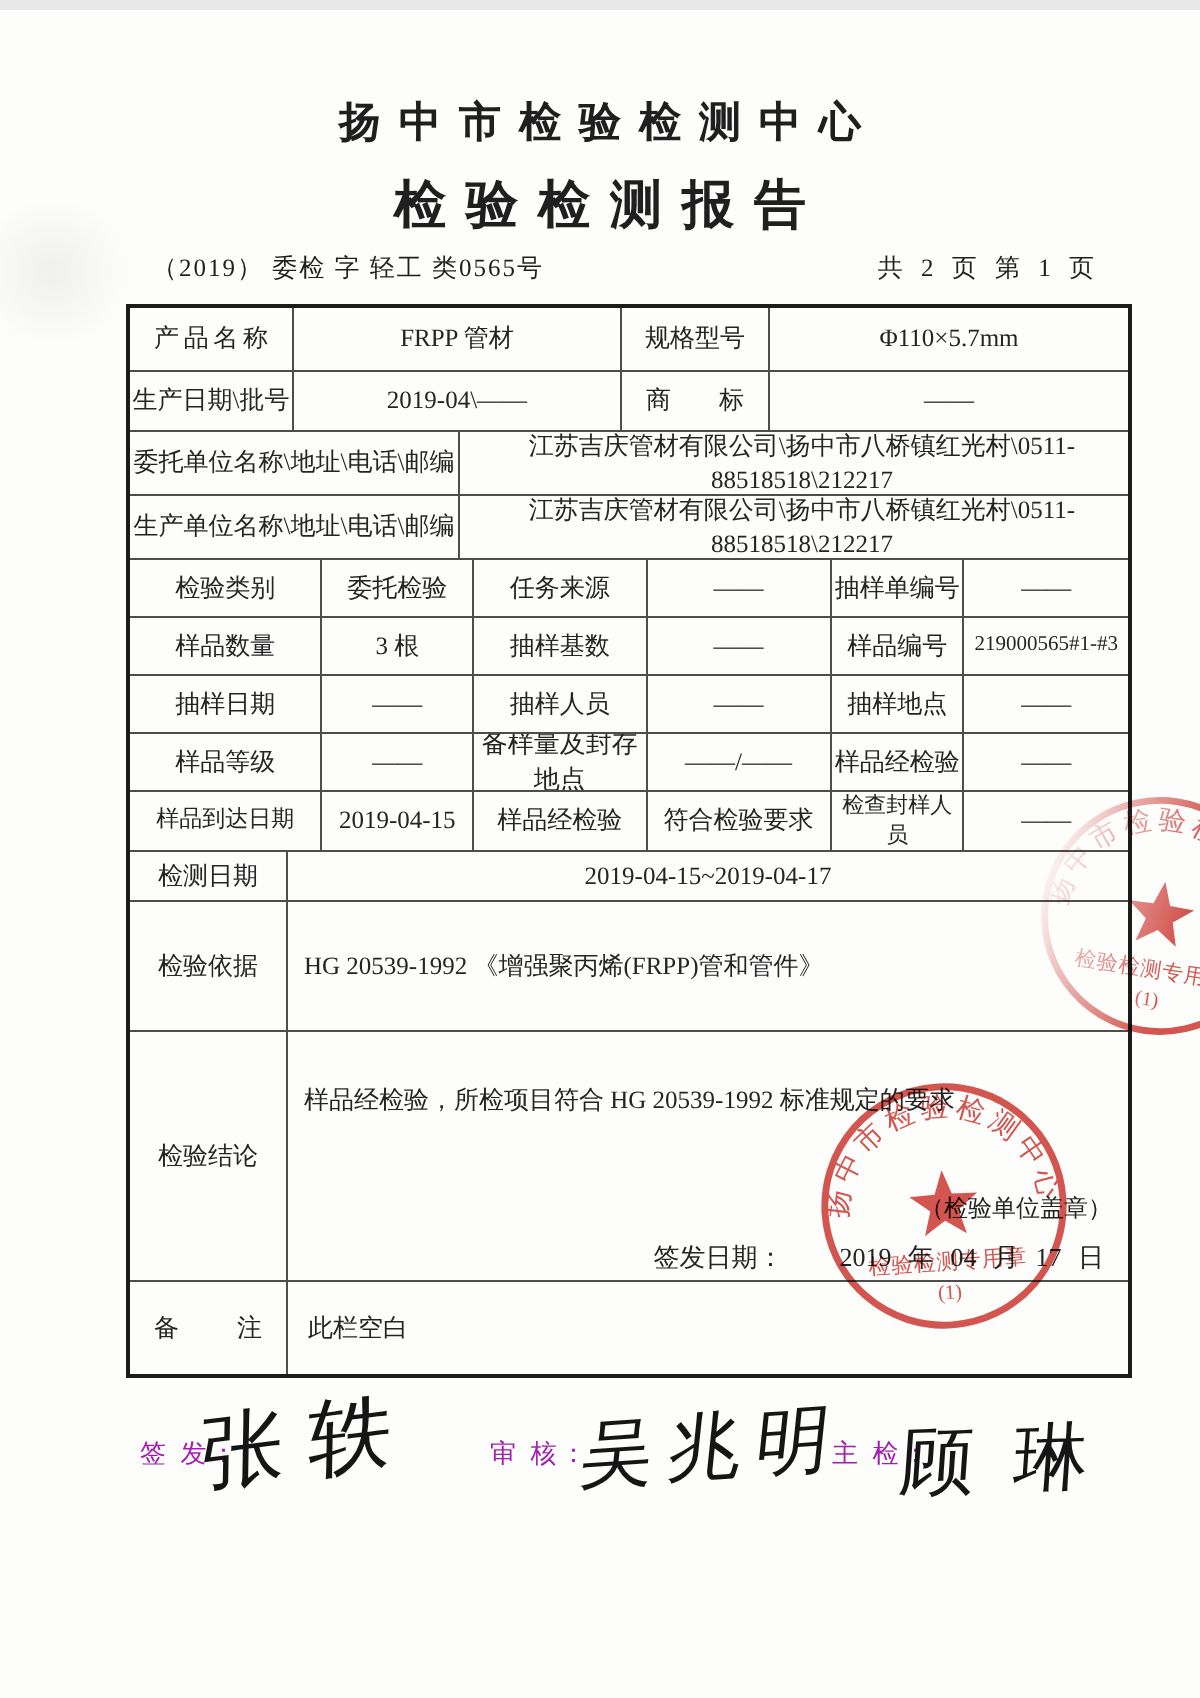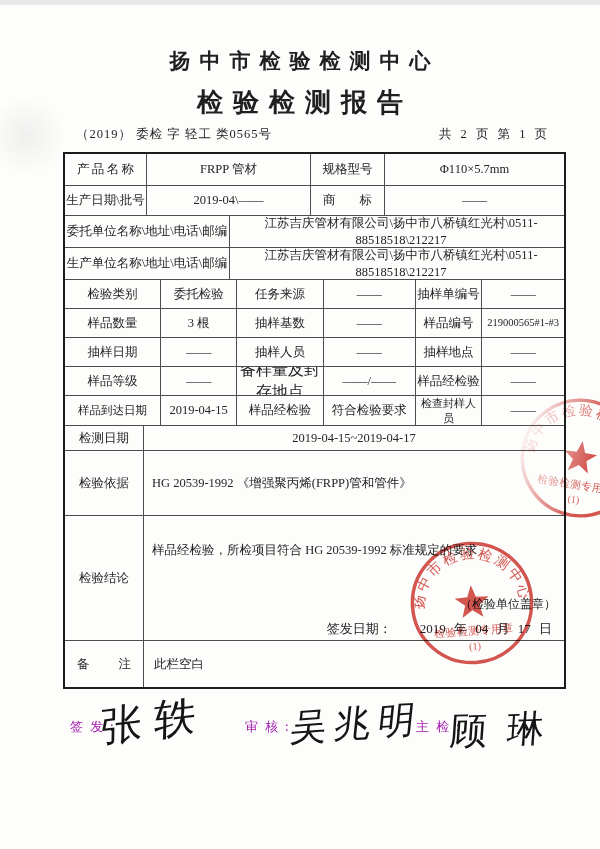--- a/index.html
+++ b/index.html
@@ -117,21 +117,21 @@
       <div class="td c1">——</div>
       <div class="td c2">抽样人员</div>
       <div class="td c3">——</div>
       <div class="td c4">抽样地点</div>
       <div class="td c5">——</div>
     </div>
 
     <div class="tr h29">
       <div class="td c0">样品等级</div>
       <div class="td c1">——</div>
-      <div class="td c2" style="font-size:16px;">备样量及封存地点</div>
+      <div class="td c2" style="font-size:13px;">备样量及封存地点</div>
       <div class="td c3">——/——</div>
       <div class="td c4">样品经检验</div>
       <div class="td c5">——</div>
     </div>
 
     <div class="tr h30">
       <div class="td c0" style="font-size:11.5px;">样品到达日期</div>
       <div class="td c1">2019-04-15</div>
       <div class="td c2">样品经检验</div>
       <div class="td c3">符合检验要求</div>

